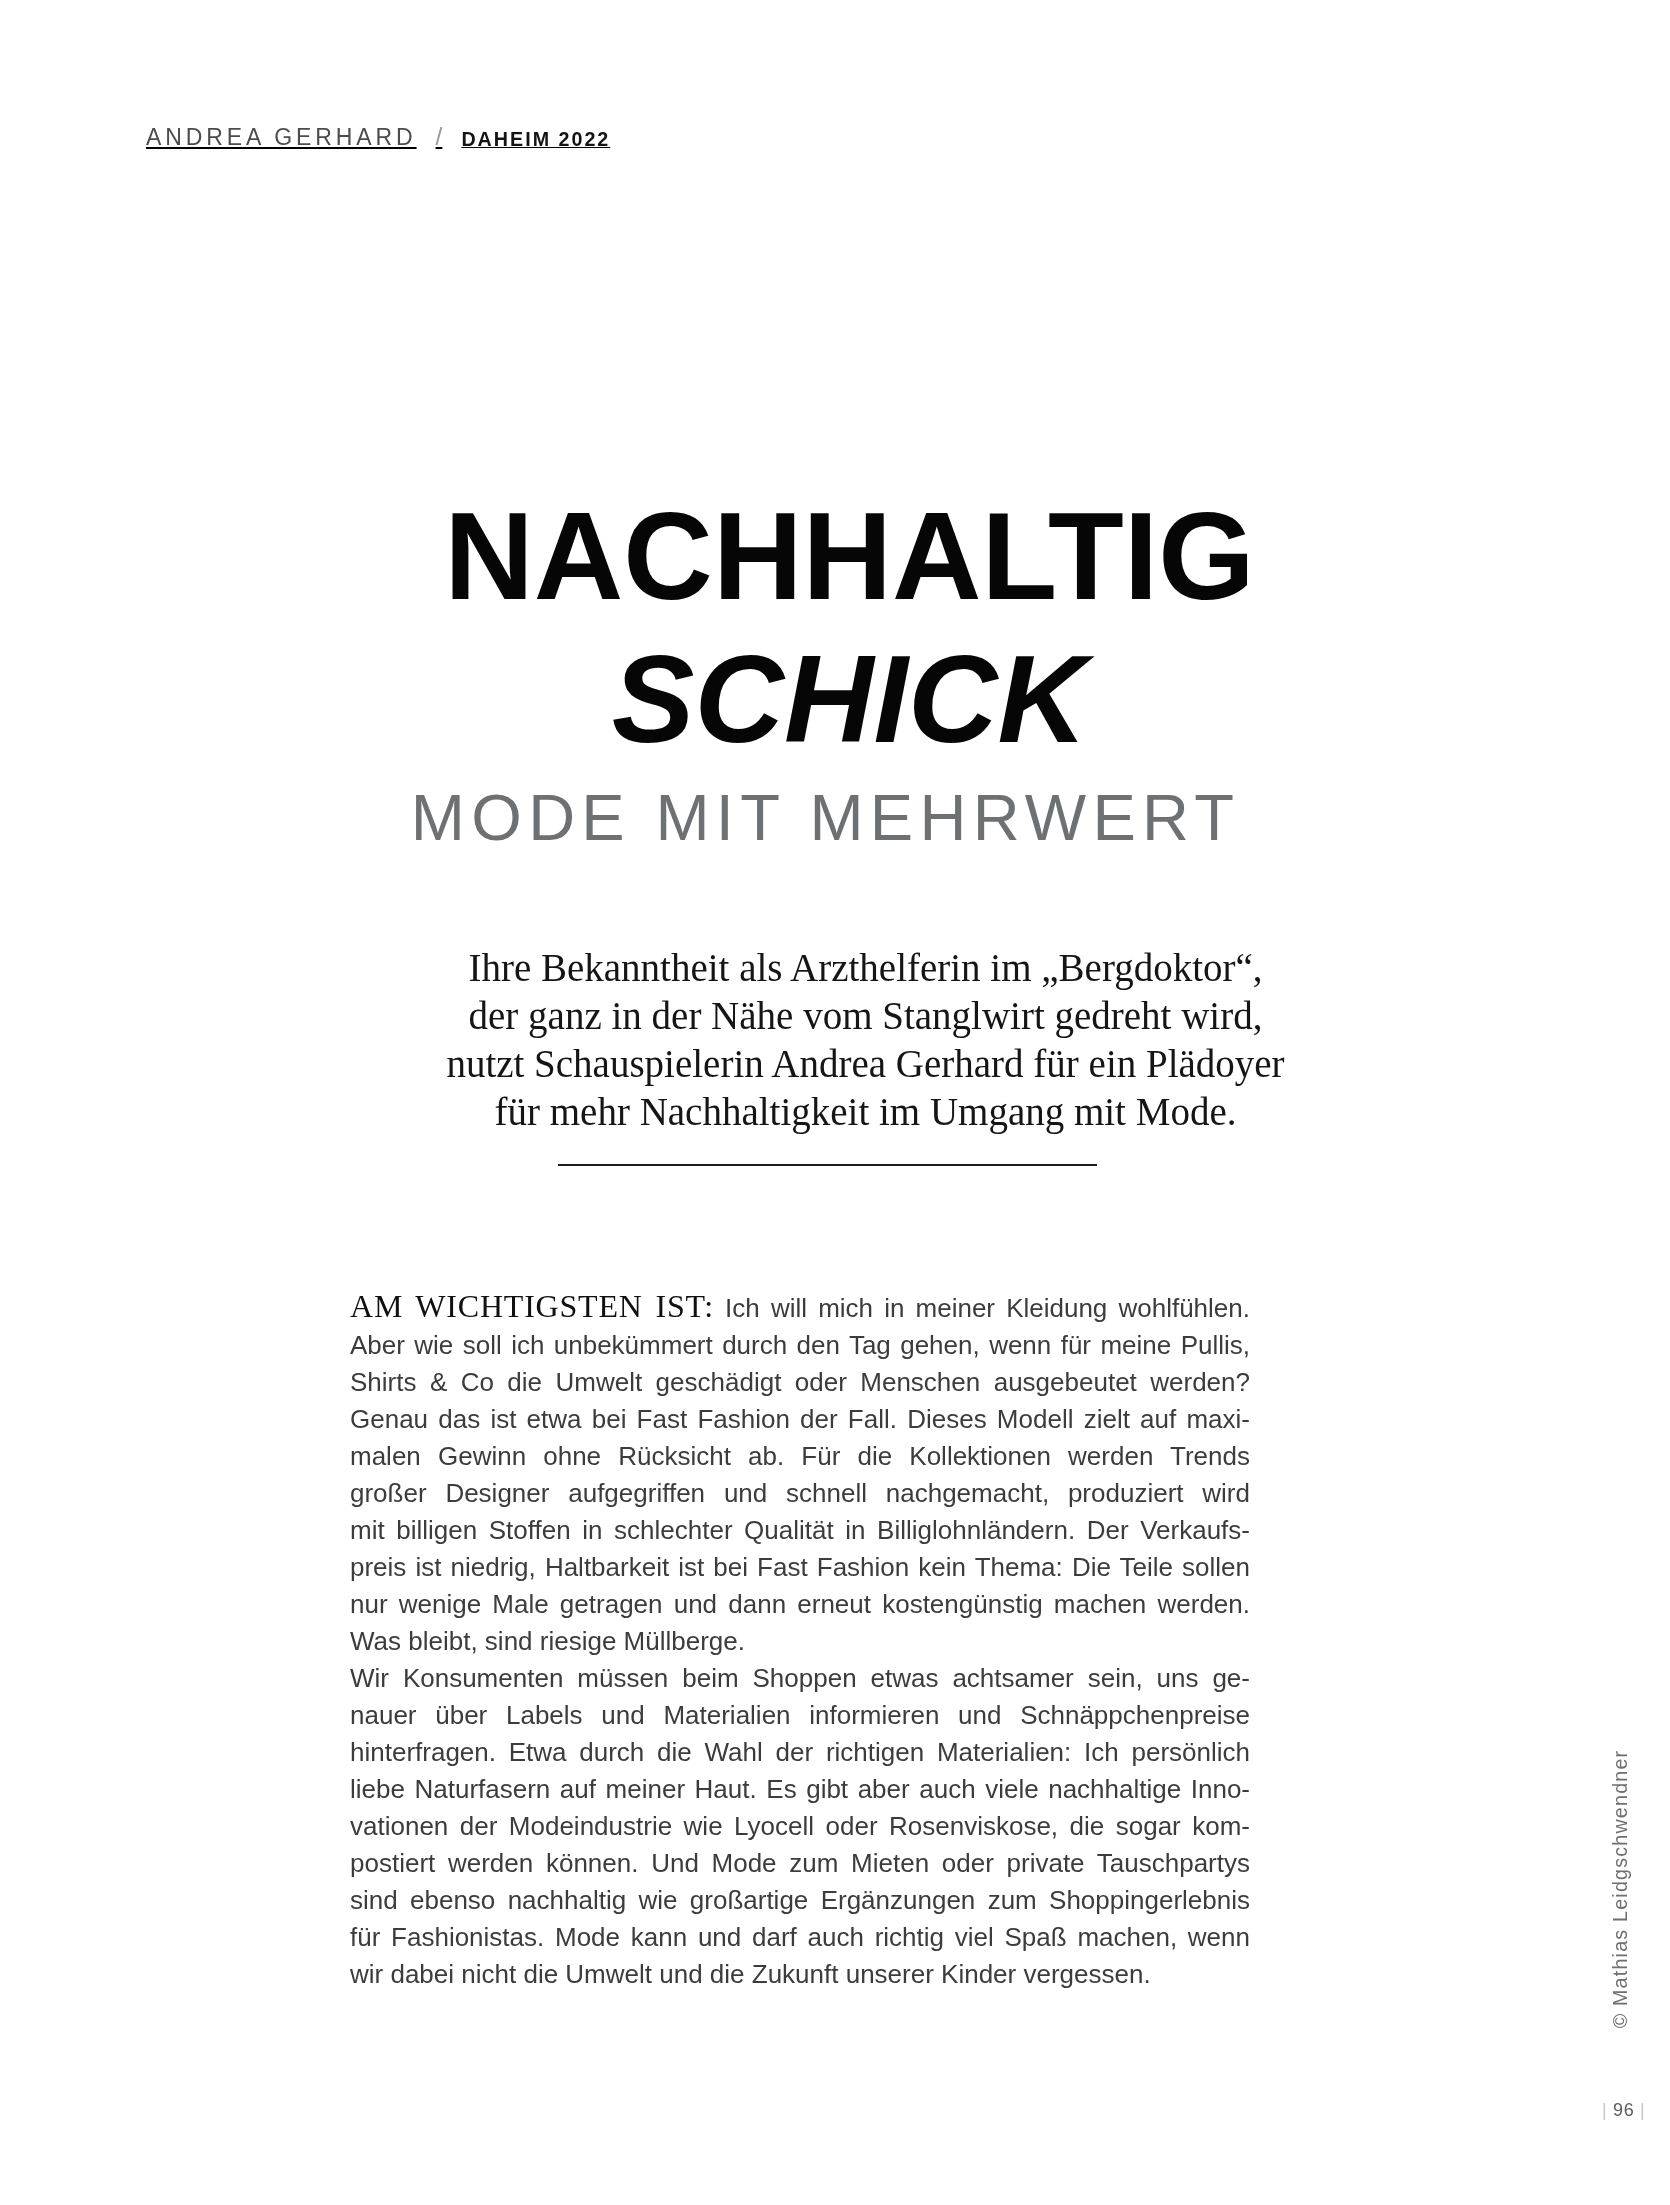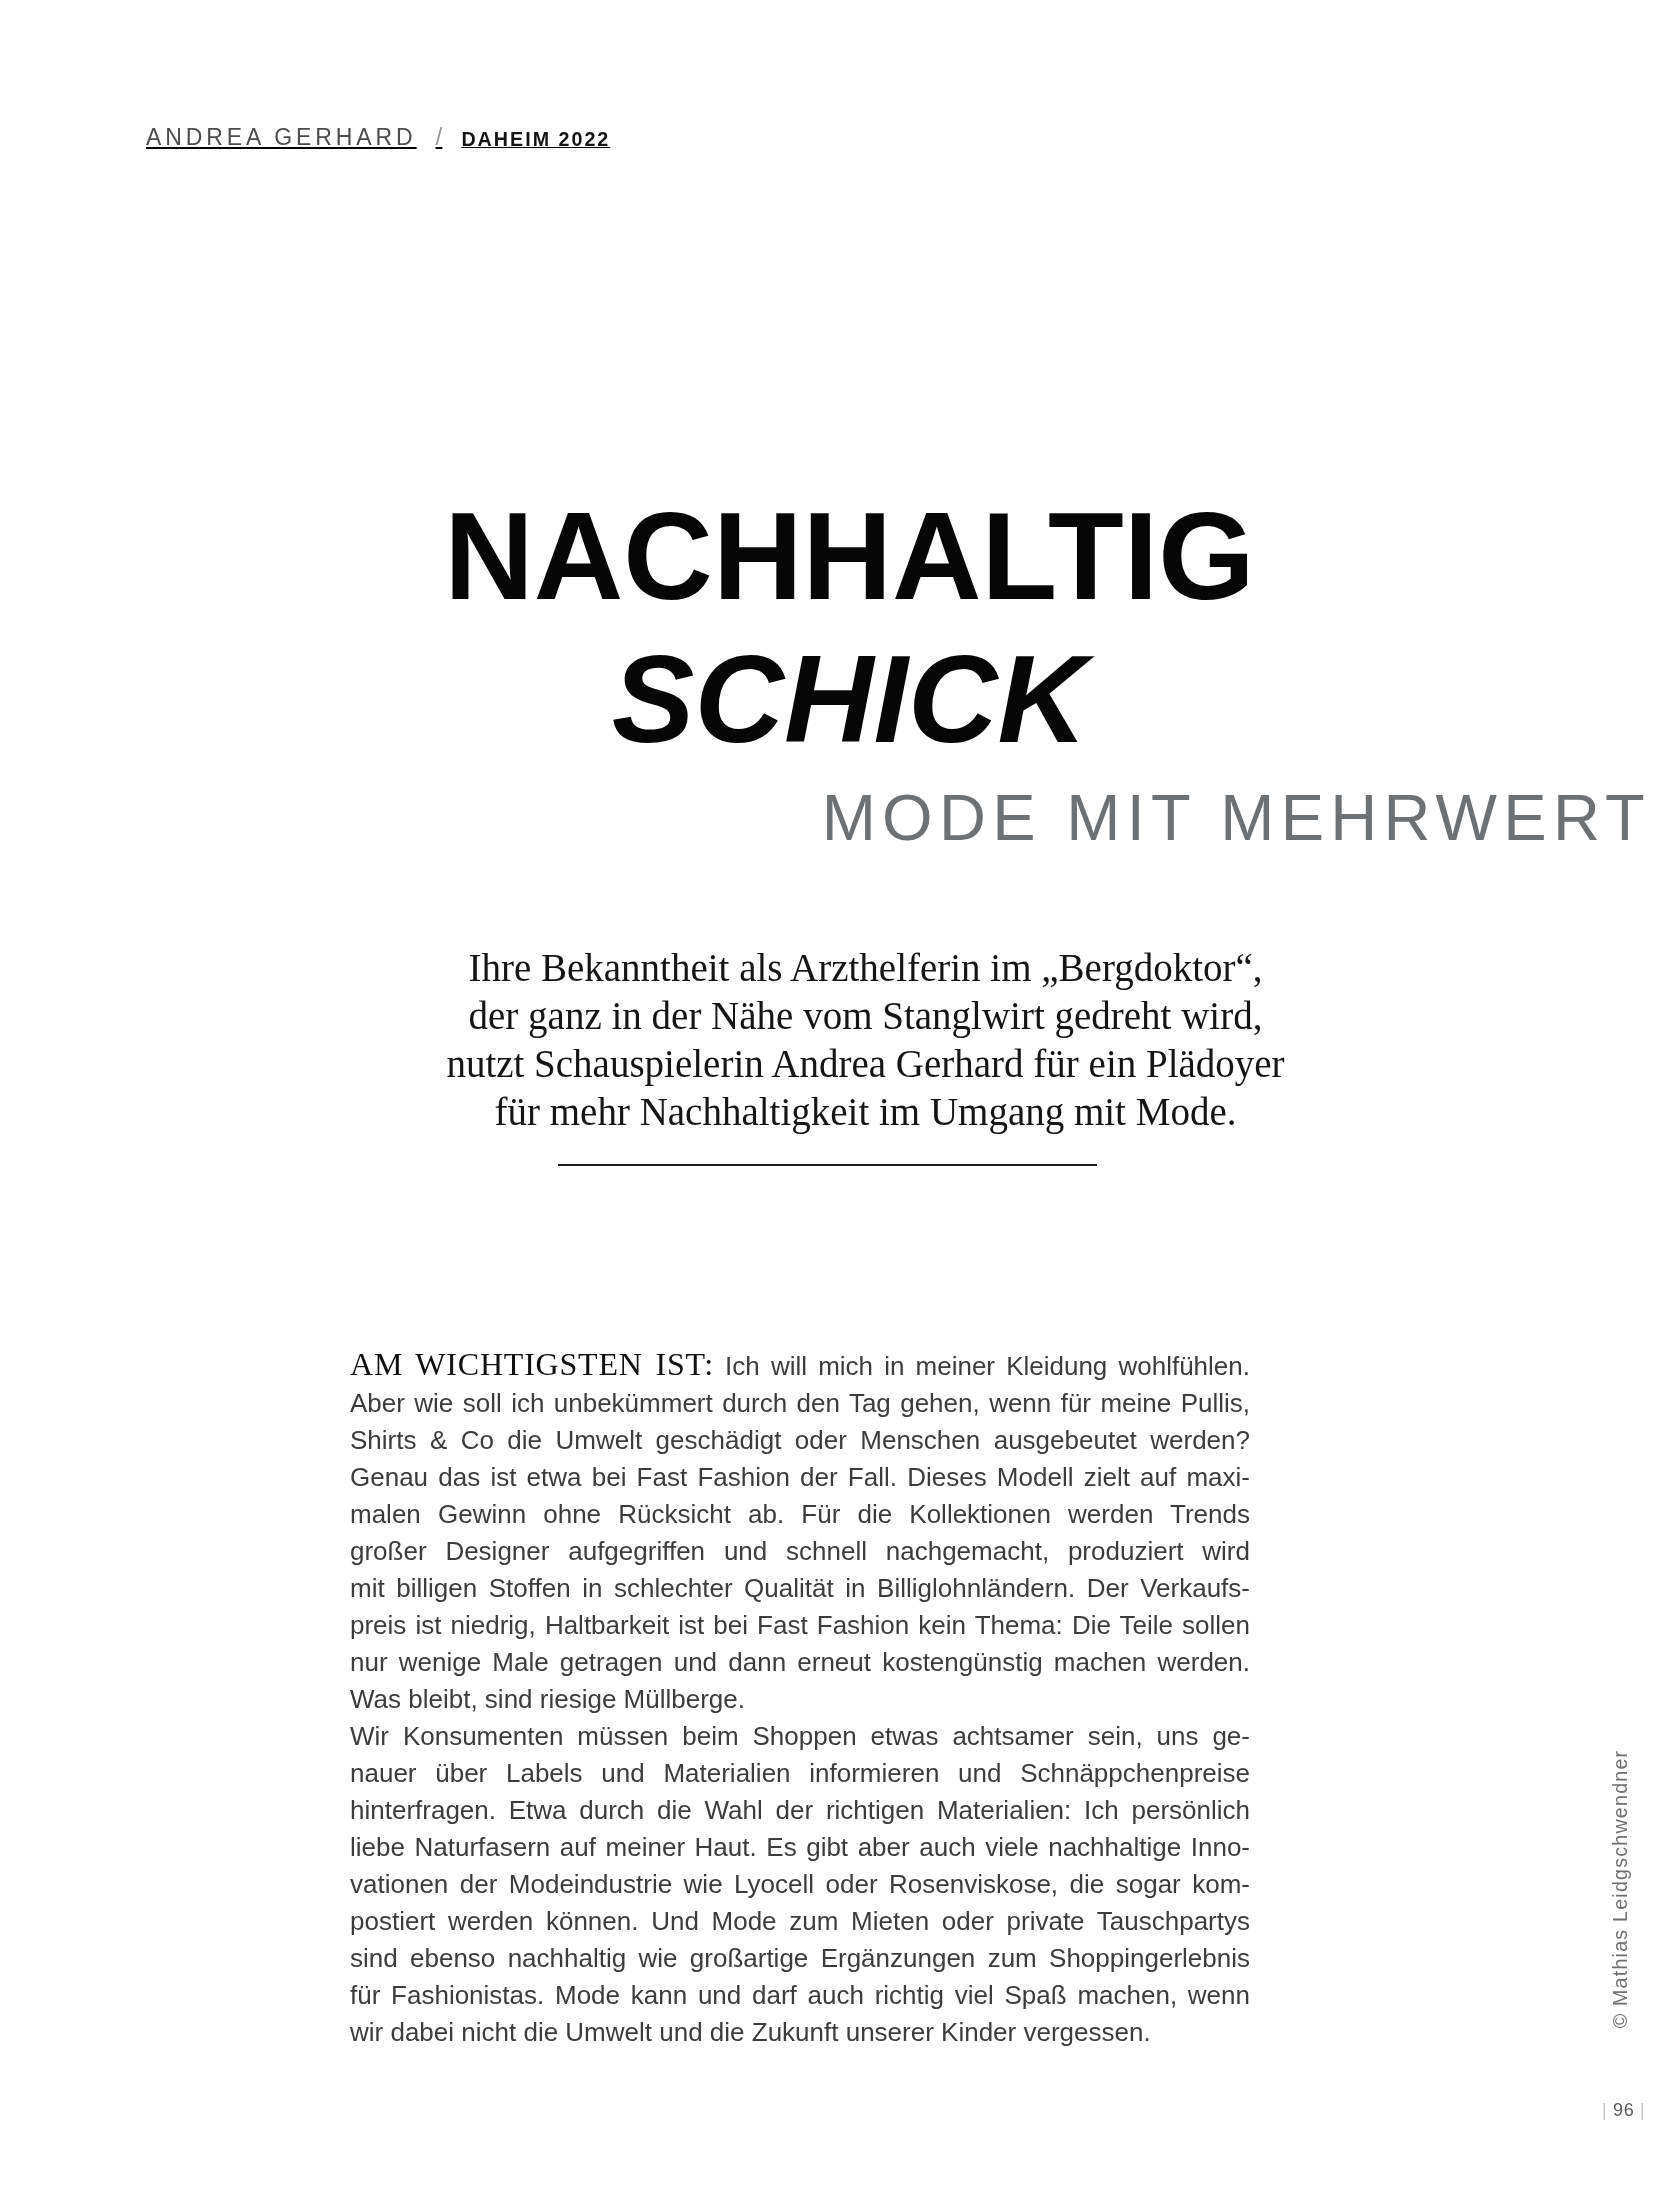--- a/index.html
+++ b/index.html
@@ -27,35 +27,35 @@
   .centered { position:absolute; left:0; width:1651px; text-align:center; }
 
   .title {
     top:485px;
     font-size:124px; line-height:1.155; font-weight:700;
     letter-spacing:0px; color:#060606;padding-left:24px;
   }
   .subtitle {
     top:785px;
     font-size:65px; line-height:1; font-weight:400;
-    letter-spacing:6.3px; color:#6e7173;text-align:right;
+    letter-spacing:6.3px; color:#6e7173;
   }
   .intro {
     top:944px;
     font-family:"Liberation Serif", serif;
     font-size:39px; line-height:48px; color:#151515;padding-left:40px;
   }
   .divider {
     position:absolute; left:558px; top:1164px;
     width:539px; height:1.6px; background:#1c1c1c;
   }
 
   
   .bodytext {
-    position:absolute; left:350px; top:1346px; width:900px;
+    position:absolute; left:350px; top:1288px; width:900px;
     font-size:26px; line-height:37px; color:#3c3c3c;
   }
   .bodyline { text-align:justify; text-align-last:justify; }
   .bodyline.para-end { text-align-last:left; }
   .leadin {
     font-family:"Liberation Serif", serif;
     font-size:32px; color:#101010; letter-spacing:0.8px;
   }
 
   

